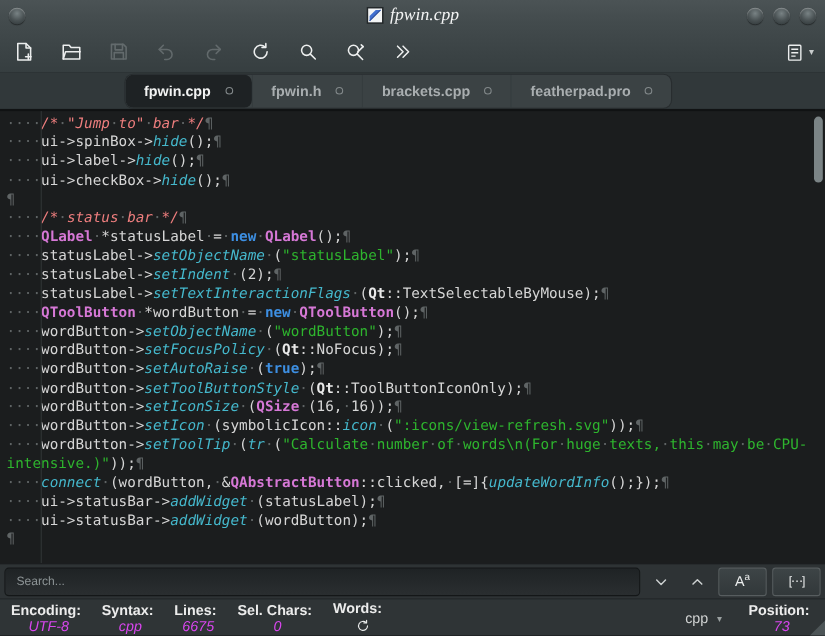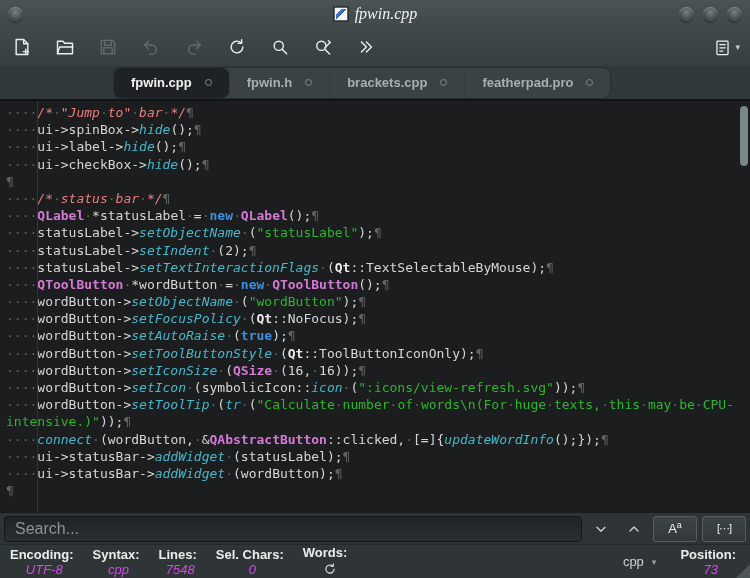--- a/index.html
+++ b/index.html
@@ -47,21 +47,21 @@
   .tok.fn{color:var(--fn);font-style:italic;}
   .tok.qt{color:var(--qt);font-weight:700;}
   .tok.pil{color:var(--ws);}
   .dot{color:var(--ws);font-style:normal;font-weight:400;}
   .indent-guide{position:absolute;left:37px;top:0;bottom:0;width:1px;background:#303536;}
   .vscrollbar{position:absolute;right:2px;top:5px;width:8px;height:60px;border-radius:4px;background:#7b8486;}
 
   
   .searchrow{height:32px;background:#2e3335;border-top:1px solid #191c1d;display:flex;align-items:center;padding:0 4px;gap:5px;}
   .search-input{flex:1;height:26px;background:linear-gradient(#1f2325,#2a2e30);border:1px solid #141718;
-    border-radius:4px;color:#d8dadb;padding:0 10px;font-size:16px;font-family:"Liberation Sans",sans-serif;outline:none;}
+    border-radius:4px;color:#d8dadb;padding:0 10px;font-size:11px;font-family:"Liberation Sans",sans-serif;outline:none;}
   .search-input::placeholder{color:#8d9496;}
   .plainbtn{width:28px;height:26px;display:flex;align-items:center;justify-content:center;}
   .plainbtn svg{width:16px;height:16px;stroke:#ccd0d0;stroke-width:2;fill:none;stroke-linecap:round;stroke-linejoin:round;}
   .sqbtn{width:44px;height:26px;border:1px solid #575d5f;border-radius:3px;background:linear-gradient(#3d4446,#32383a);
     color:#eceeee;display:flex;align-items:center;justify-content:center;font-size:13px;font-weight:400;flex:0 0 auto;}
   .sqbtn sup{font-size:9px;line-height:0;}
   .wordword{font-size:11px;letter-spacing:-1px;}
 
   
   .statusbar{height:34px;background:#2f3436;border-top:1px solid #23282a;display:flex;align-items:center;
@@ -244,21 +244,21 @@
     <span class="sb-item">
       <span class="sb-label">Encoding:</span>
       <span class="sb-value">UTF-8</span>
     </span>
     <span class="sb-item">
       <span class="sb-label">Syntax:</span>
       <span class="sb-value">cpp</span>
     </span>
     <span class="sb-item">
       <span class="sb-label">Lines:</span>
-      <span class="sb-value">7548</span>
+      <span class="sb-value">6675</span>
     </span>
     <span class="sb-item">
       <span class="sb-label">Sel. Chars:</span>
       <span class="sb-value">0</span>
     </span>
     <span class="sb-item">
       <span class="sb-label">Words:</span>
       <span class="sb-refresh">
         <svg viewBox="0 0 24 24">
           <path d="M19 12a7 7 0 1 1-2.1-5"></path>

